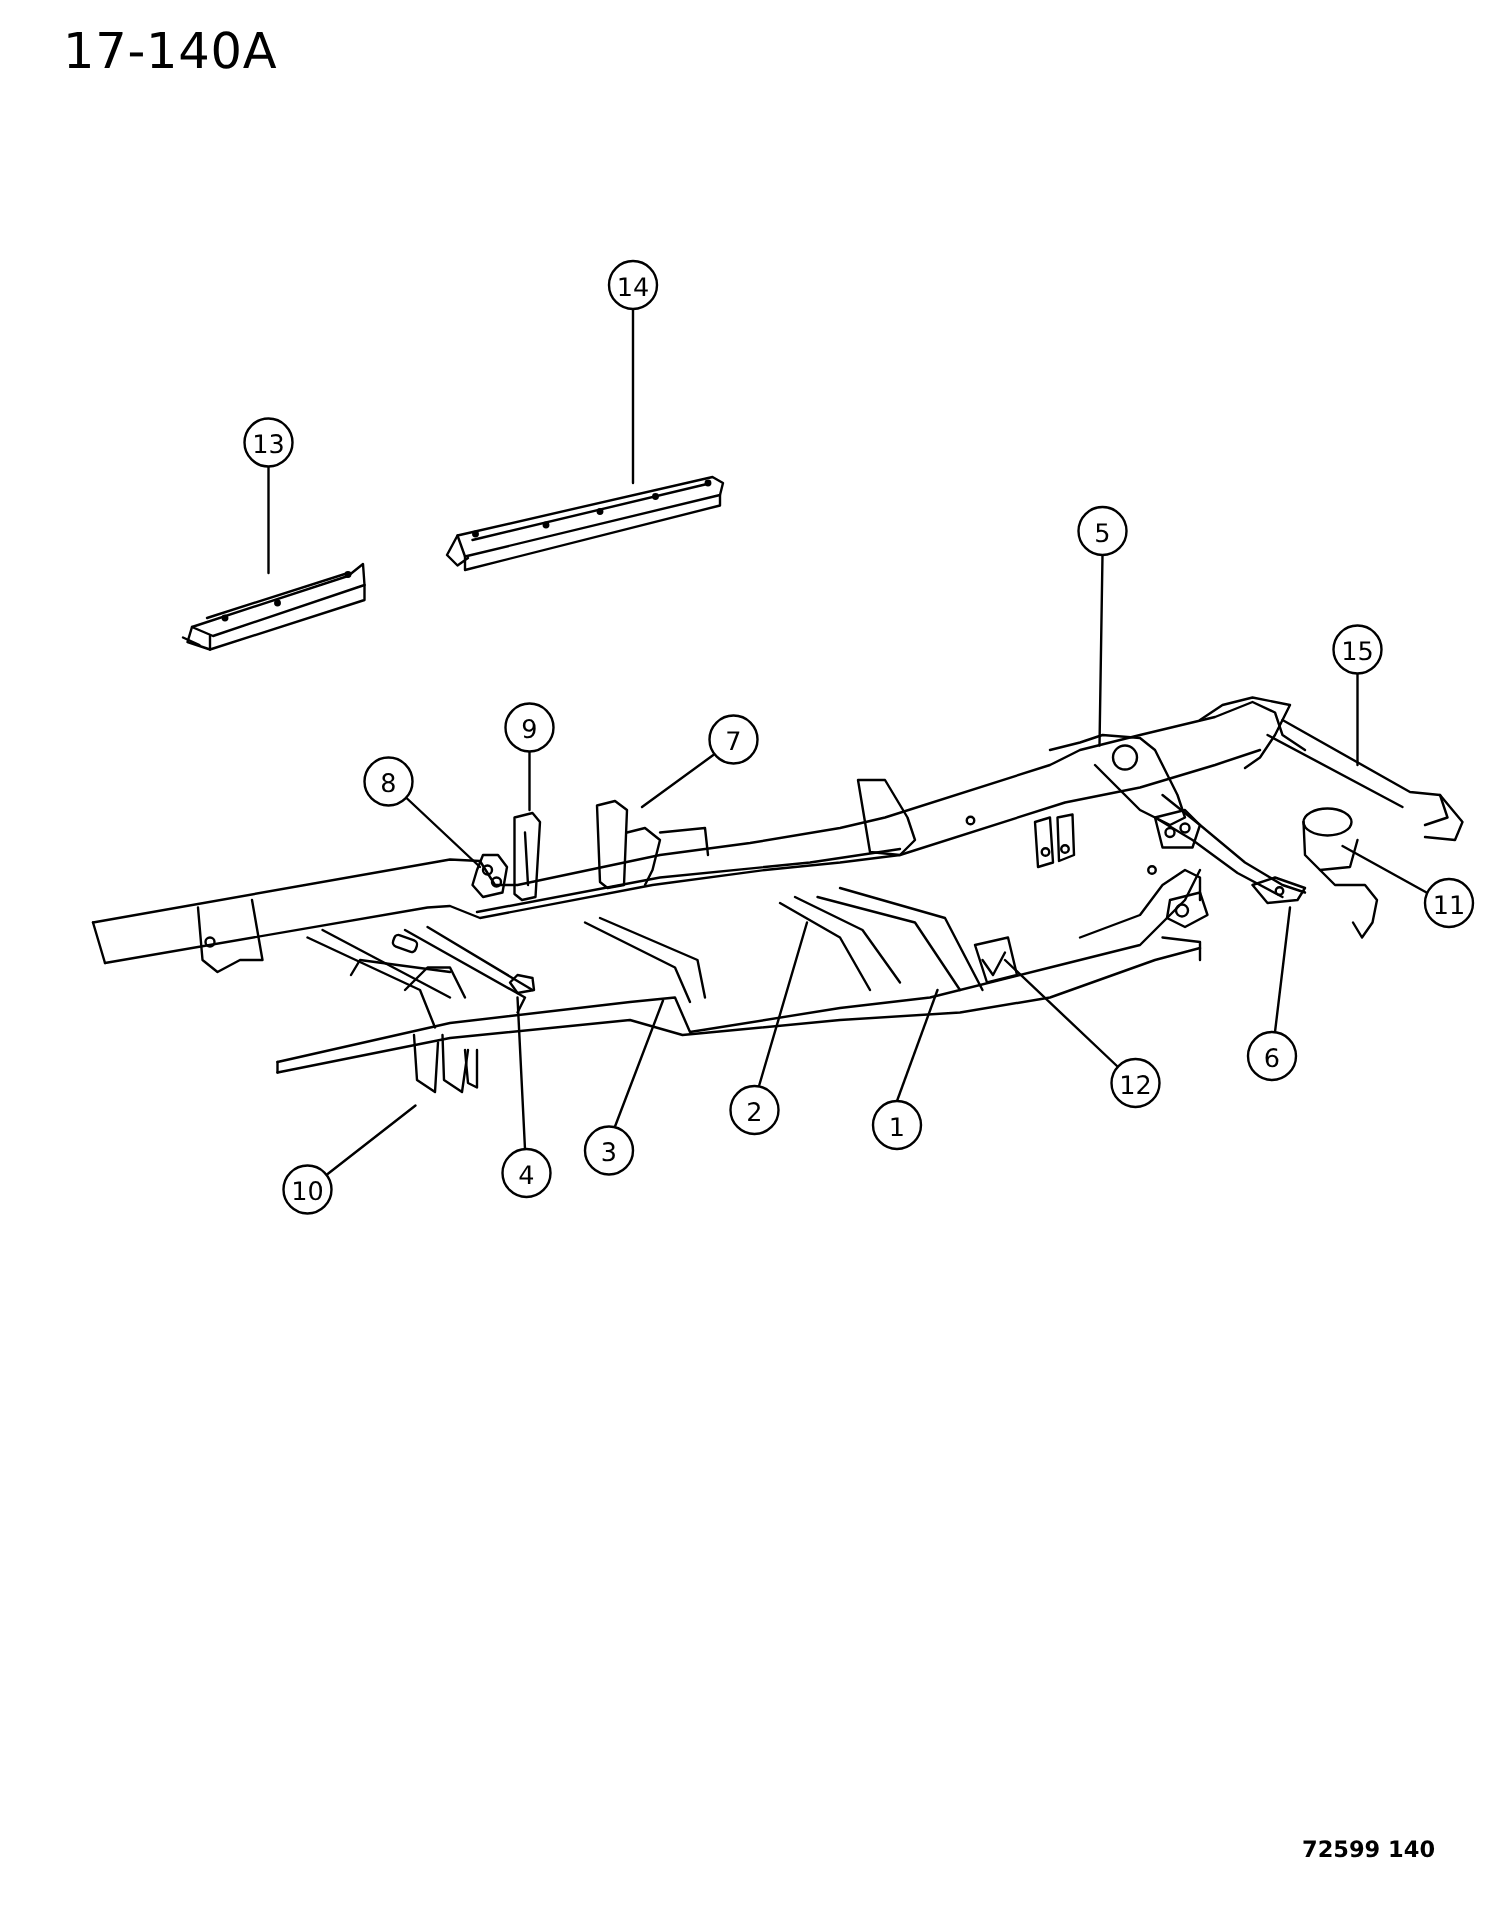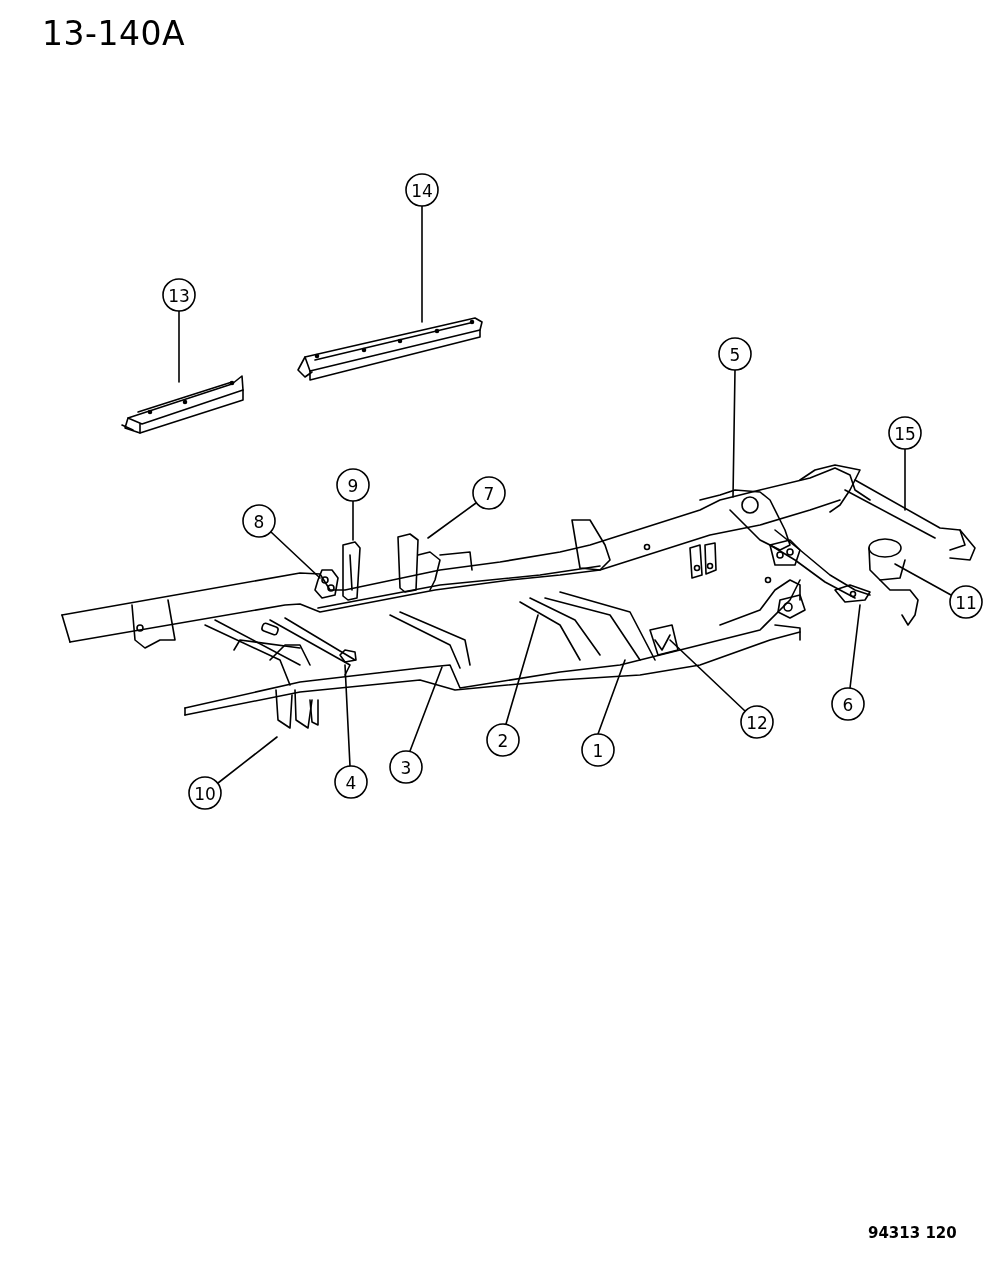--- a/index.html
+++ b/index.html
@@ -5,21 +5,21 @@
   html,body{margin:0;padding:0;background:#ffffff;}
   body{width:991px;height:1275px;position:relative;overflow:hidden;font-family:"Liberation Sans",sans-serif;color:#000;}
   .title{position:absolute;left:42px;top:14px;font-size:33px;letter-spacing:0.5px;font-family:"DejaVu Sans",sans-serif;}
   .footer{position:absolute;left:868px;top:1224px;font-size:15px;font-weight:bold;font-family:"DejaVu Sans",sans-serif;}
   svg.diagram{position:absolute;left:0;top:0;}
   .callout text{font-family:"DejaVu Sans",sans-serif;font-size:17px;}
 </style>
 </head>
 <body>
 
-<div class="title">13-140A</div>
+<div class="title">17-140A</div>
 
 <svg class="diagram" width="991" height="1275" viewBox="0 0 991 1275" fill="none" stroke="#000" stroke-width="1.6" stroke-linejoin="round" stroke-linecap="round">
 
   <g>
     <path d="M128 418 L232 384 L242 376 L243 390 L142 424 Z"></path>
     <path d="M128 418 L125 428 L140 433 L243 400 L243 390"></path>
     <path d="M122 425 L133 430 M140 433 L140 424"></path>
     <path d="M138 412 L232 382"></path>
     <circle cx="185" cy="402" r="1.5" fill="#000"></circle>
     <circle cx="232" cy="383" r="1.5" fill="#000"></circle>
@@ -211,13 +211,13 @@
       <text x="422" y="197" text-anchor="middle" fill="#000" stroke="none" font-size="15">14</text>
     </g>
     <g>
       <line x1="905" y1="449" x2="905" y2="510"></line>
       <circle cx="905" cy="433" r="16" fill="#fff"></circle>
       <text x="905" y="440" text-anchor="middle" fill="#000" stroke="none" font-size="15">15</text>
     </g>
   </g>
 </svg>
 
-<div class="footer">94313 120</div>
+<div class="footer">72599 140</div>
 
 </body></html>

